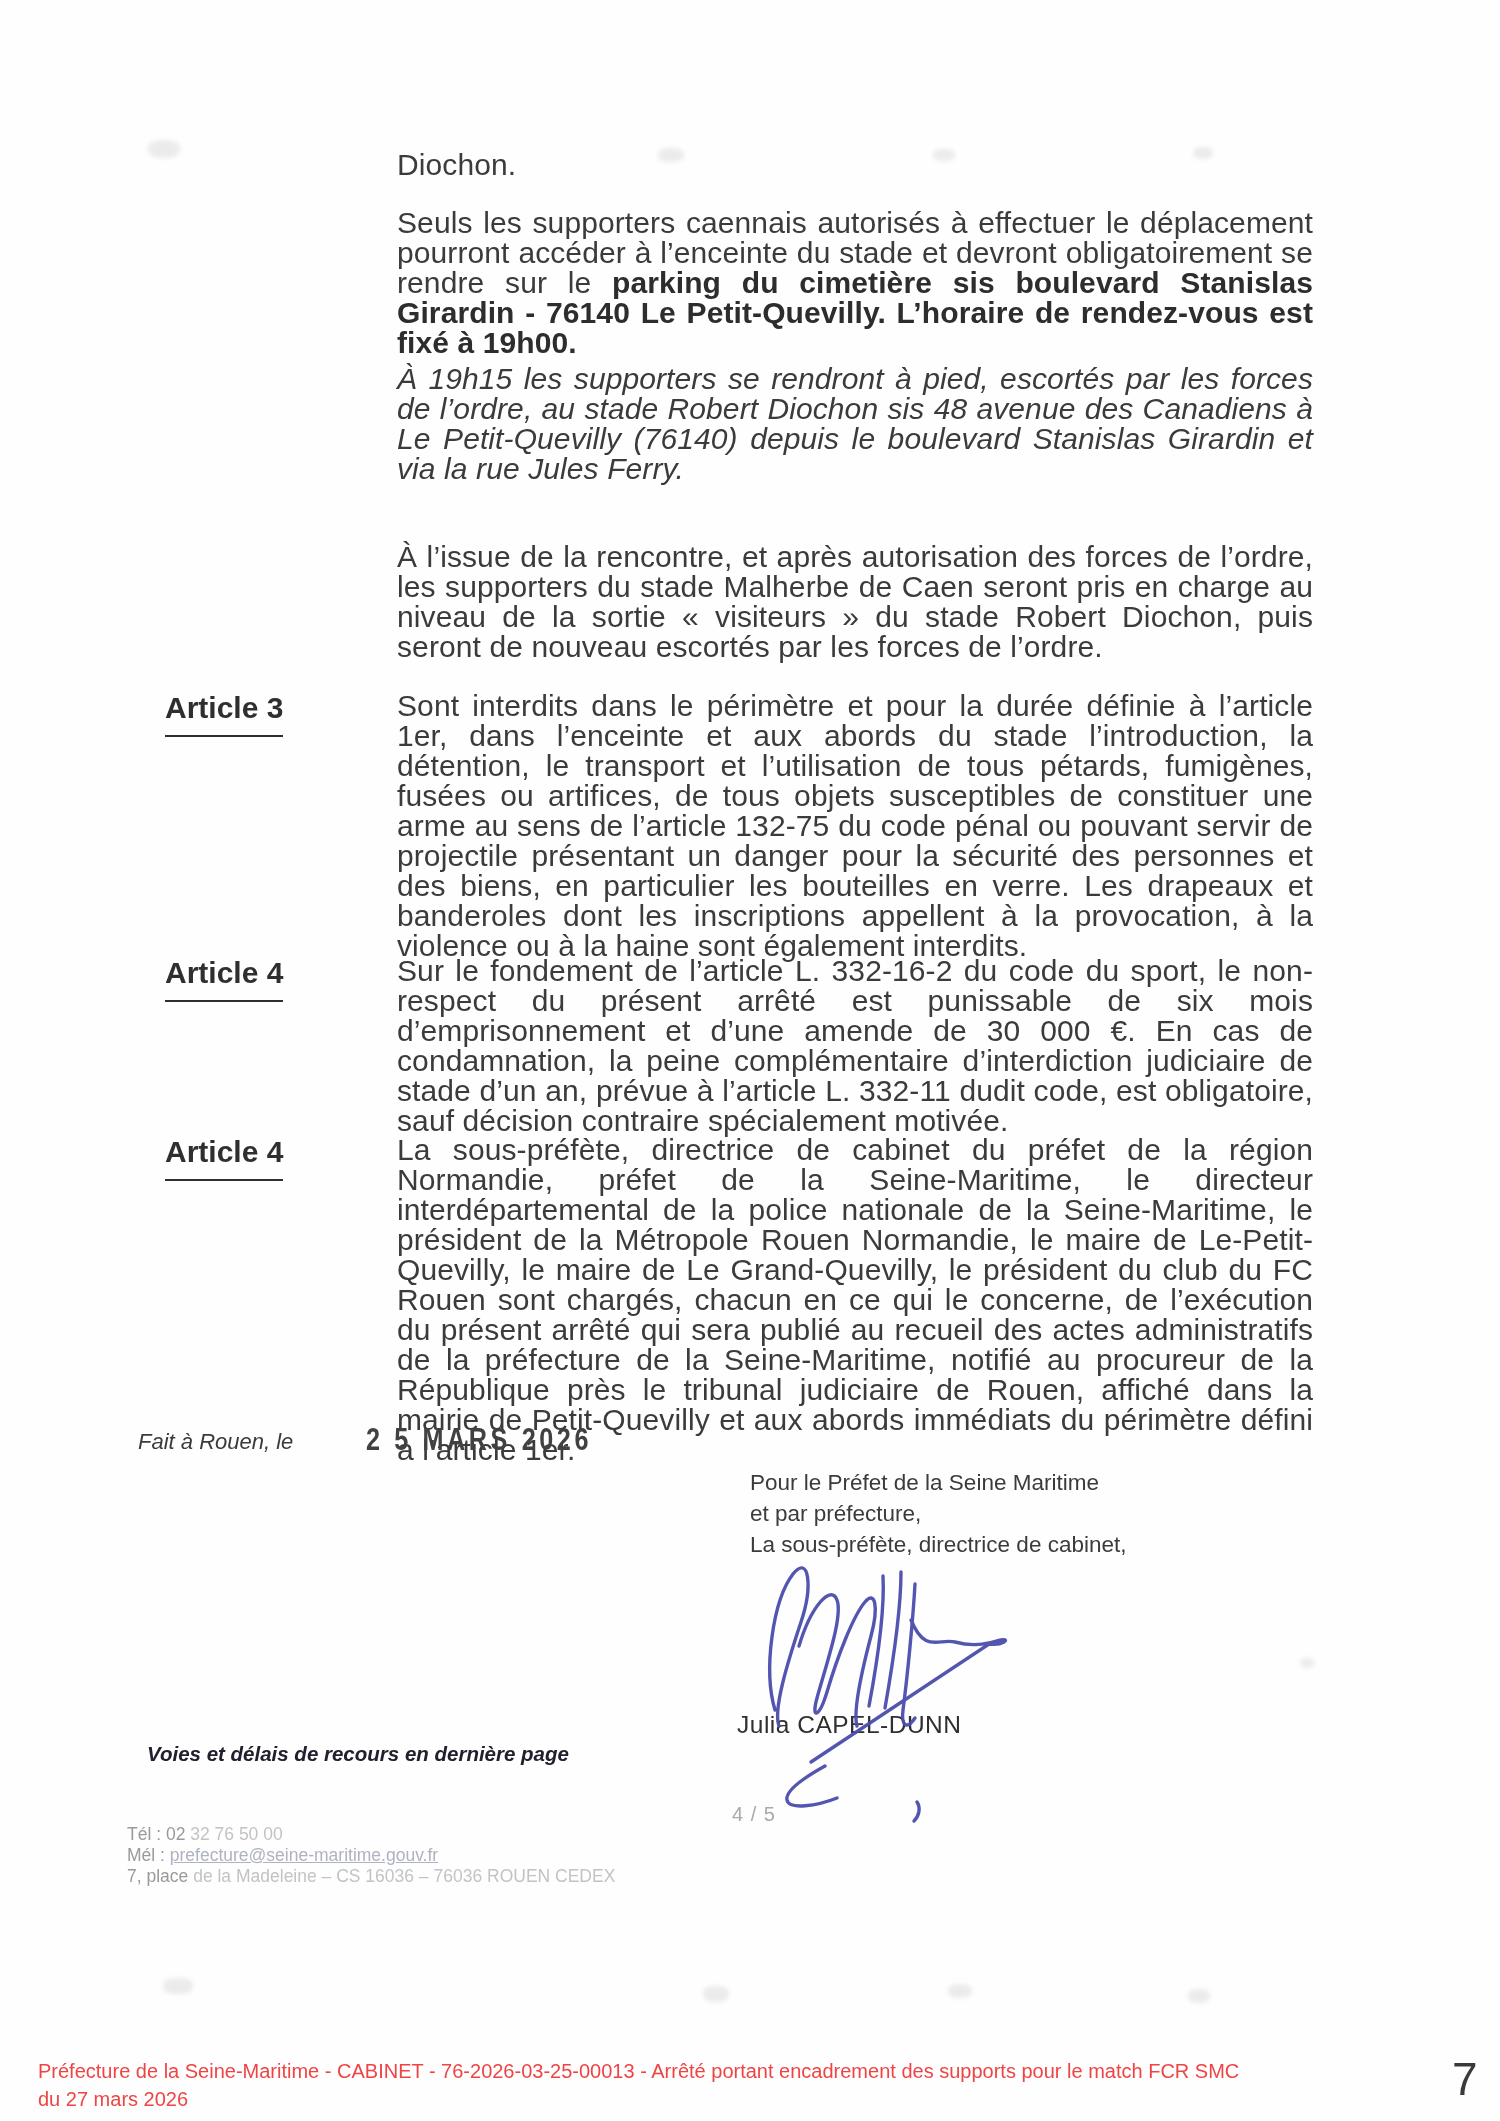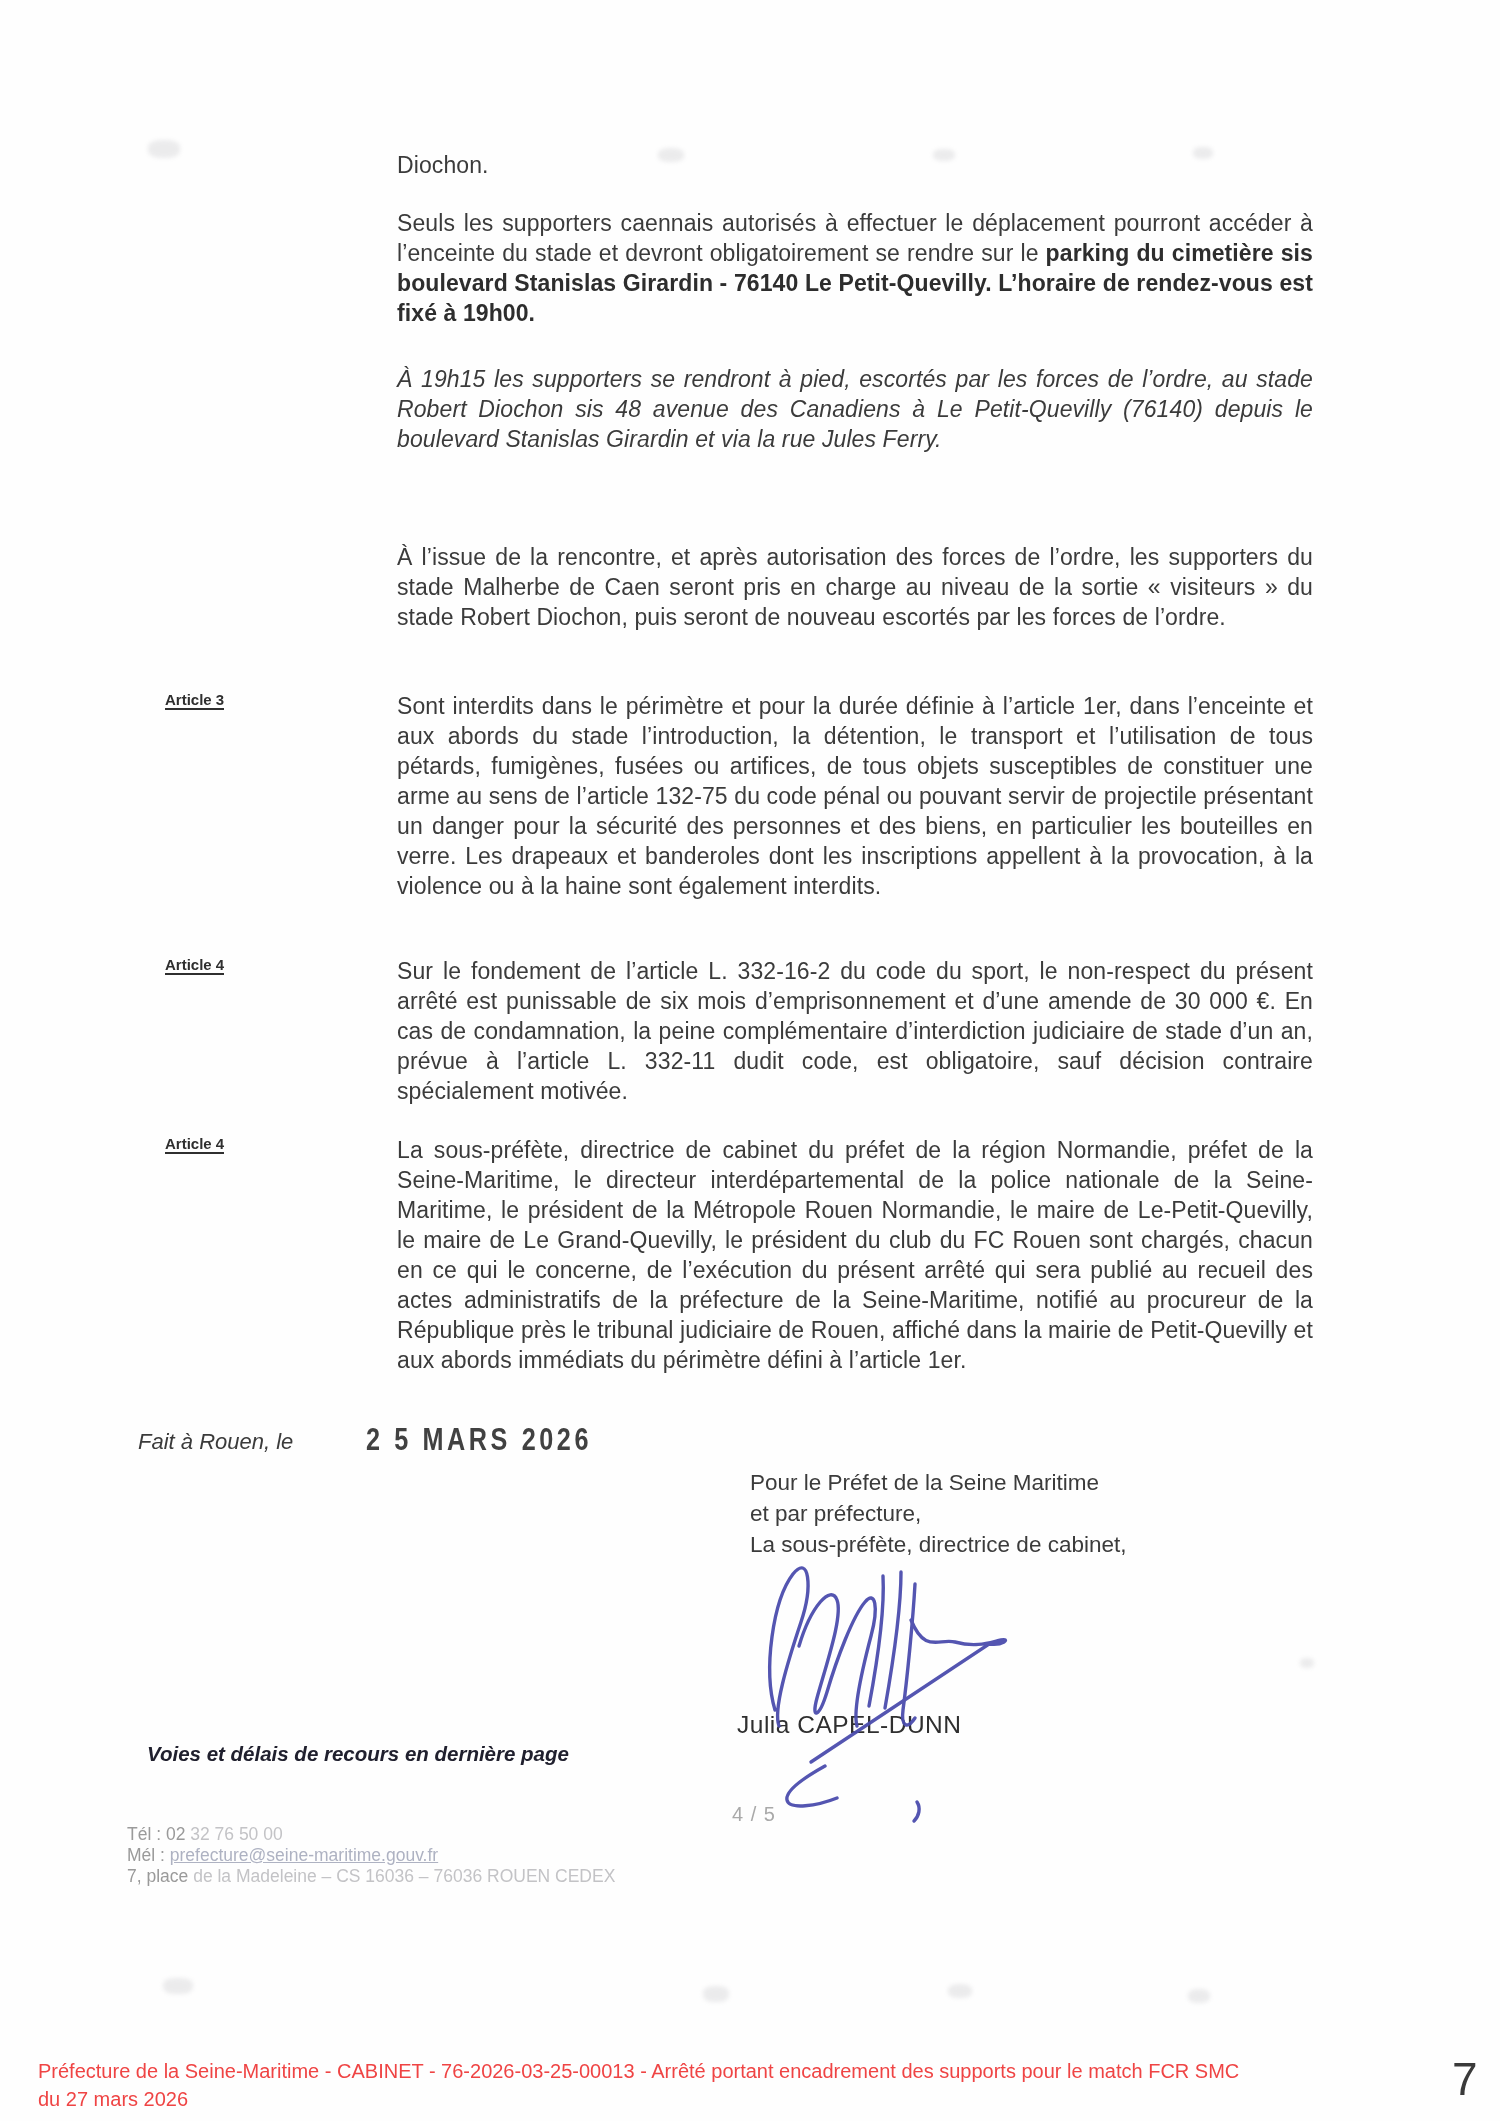--- a/index.html
+++ b/index.html
@@ -8,31 +8,31 @@
     width:1500px;height:2121px;
     background:#fefefe;
     overflow:hidden;
     font-family:"Liberation Sans", sans-serif;
     color:#3b3b3b;
   }
   
   .para{
     position:absolute;
     left:397px;width:916px;
-    font-size:23px;line-height:30px;
+    font-size:30px;line-height:30px;
     letter-spacing:0.1px;
     text-align:justify;
     color:#3b3b3b;
   }
   .para b{color:#2d2d2d;}
   .art-label{
     position:absolute;left:165px;
-    font-size:15px;font-weight:bold;color:#2f2f2f;
+    font-size:30px;font-weight:bold;color:#2f2f2f;
     border-bottom:2.5px solid #2f2f2f;
-    padding-bottom:0;
+    padding-bottom:10px;
     text-align:right;
   }
   .fait{
     position:absolute;left:138px;top:1429px;
     font-size:22px;font-style:italic;color:#3b3b3b;
   }
   .stamp{
     position:absolute;left:366px;top:1422px;
     font-size:28px;font-weight:700;color:#414141;
     letter-spacing:4px;

